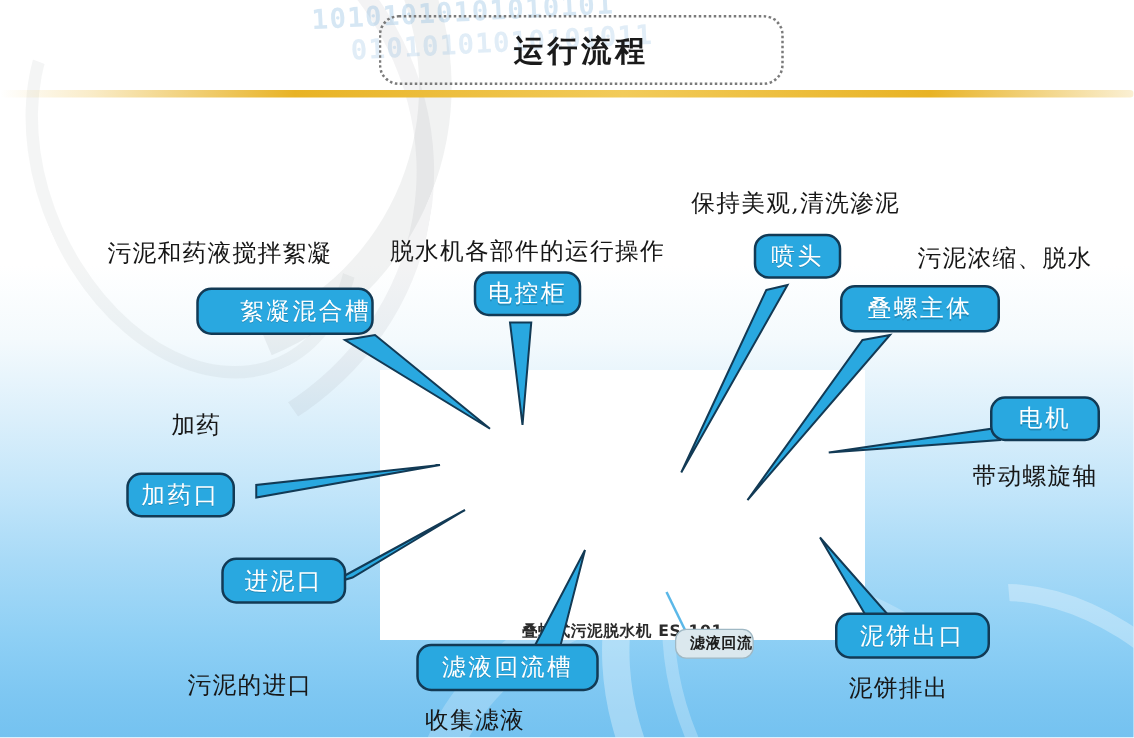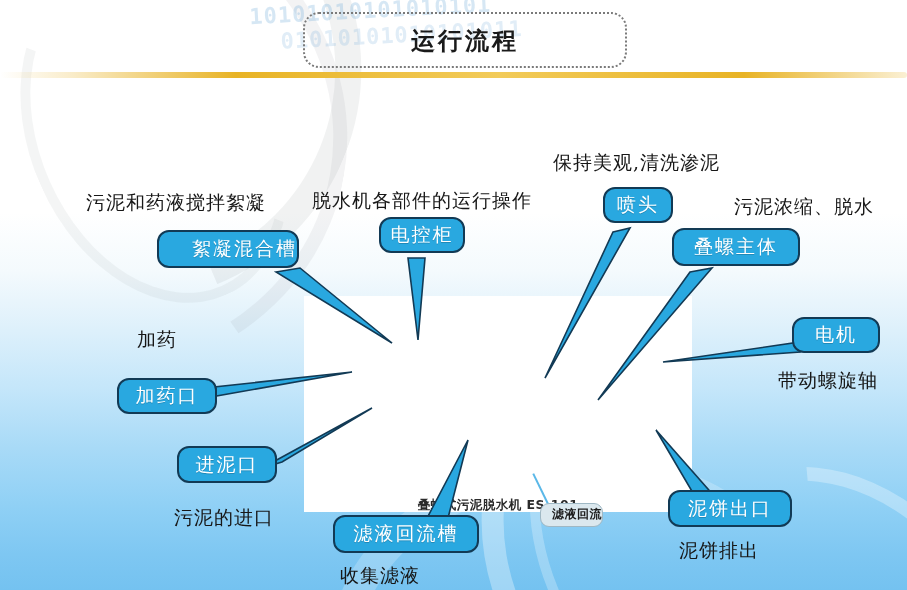--- a/index.html
+++ b/index.html
@@ -304,21 +304,21 @@
     <polygon points="425,522 448,518 468,440" fill="#29a8e0" stroke="#123a55" stroke-width="1.6"></polygon>
 
     <polygon points="700,505 722,505 656,430" fill="#29a8e0" stroke="#123a55" stroke-width="1.6"></polygon>
   </svg>
 
   <div class="plain-label" style="left:86px;  top:190px;text-align:center;">污泥和药液搅拌絮凝</div>
   <div class="plain-label" style="left:553px; top:150px;">保持美观,清洗渗泥</div>
   <div class="plain-label" style="left:312px; top:188px;">脱水机各部件的运行操作</div>
   <div class="plain-label" style="left:734px; top:194px;">污泥浓缩、脱水</div>
   <div class="plain-label" style="left:137px; top:327px;">加药</div>
-  <div class="plain-label" style="left:150px; top:505px;margin-left:24px;">污泥的进口</div>
+  <div class="plain-label" style="left:150px; top:535px;">污泥的进口</div>
   <div class="plain-label" style="left:340px; top:563px;">收集滤液</div>
   <div class="plain-label" style="left:778px; top:368px;">带动螺旋轴</div>
   <div class="plain-label" style="left:679px; top:538px;">泥饼排出</div>
 
   <div class="callout" style="left:157px; top:230px; width:142px; height:38px;justify-content:flex-end;">
     <span>絮凝混合槽</span>
   </div>
 
   <div class="callout" style="left:379px; top:217px; width:86px; height:36px;">
     <span>电控柜</span>
@@ -329,21 +329,21 @@
   </div>
 
   <div class="callout" style="left:672px; top:228px; width:128px; height:38px;justify-content:center;">
     <span>叠螺主体</span>
   </div>
 
   <div class="callout" style="left:792px; top:317px; width:88px; height:36px;">
     <span>电机</span>
   </div>
 
-  <div class="callout" style="left:117px; top:378px; width:100px; height:36px;">
+  <div class="callout" style="left:101px; top:378px; width:87px; height:36px;">
     <span>加药口</span>
   </div>
 
   <div class="callout" style="left:177px; top:446px; width:100px; height:37px;">
     <span>进泥口</span>
   </div>
 
   <div class="callout" style="left:333px; top:515px; width:146px; height:38px;">
     <span>滤液回流槽</span>
   </div>

